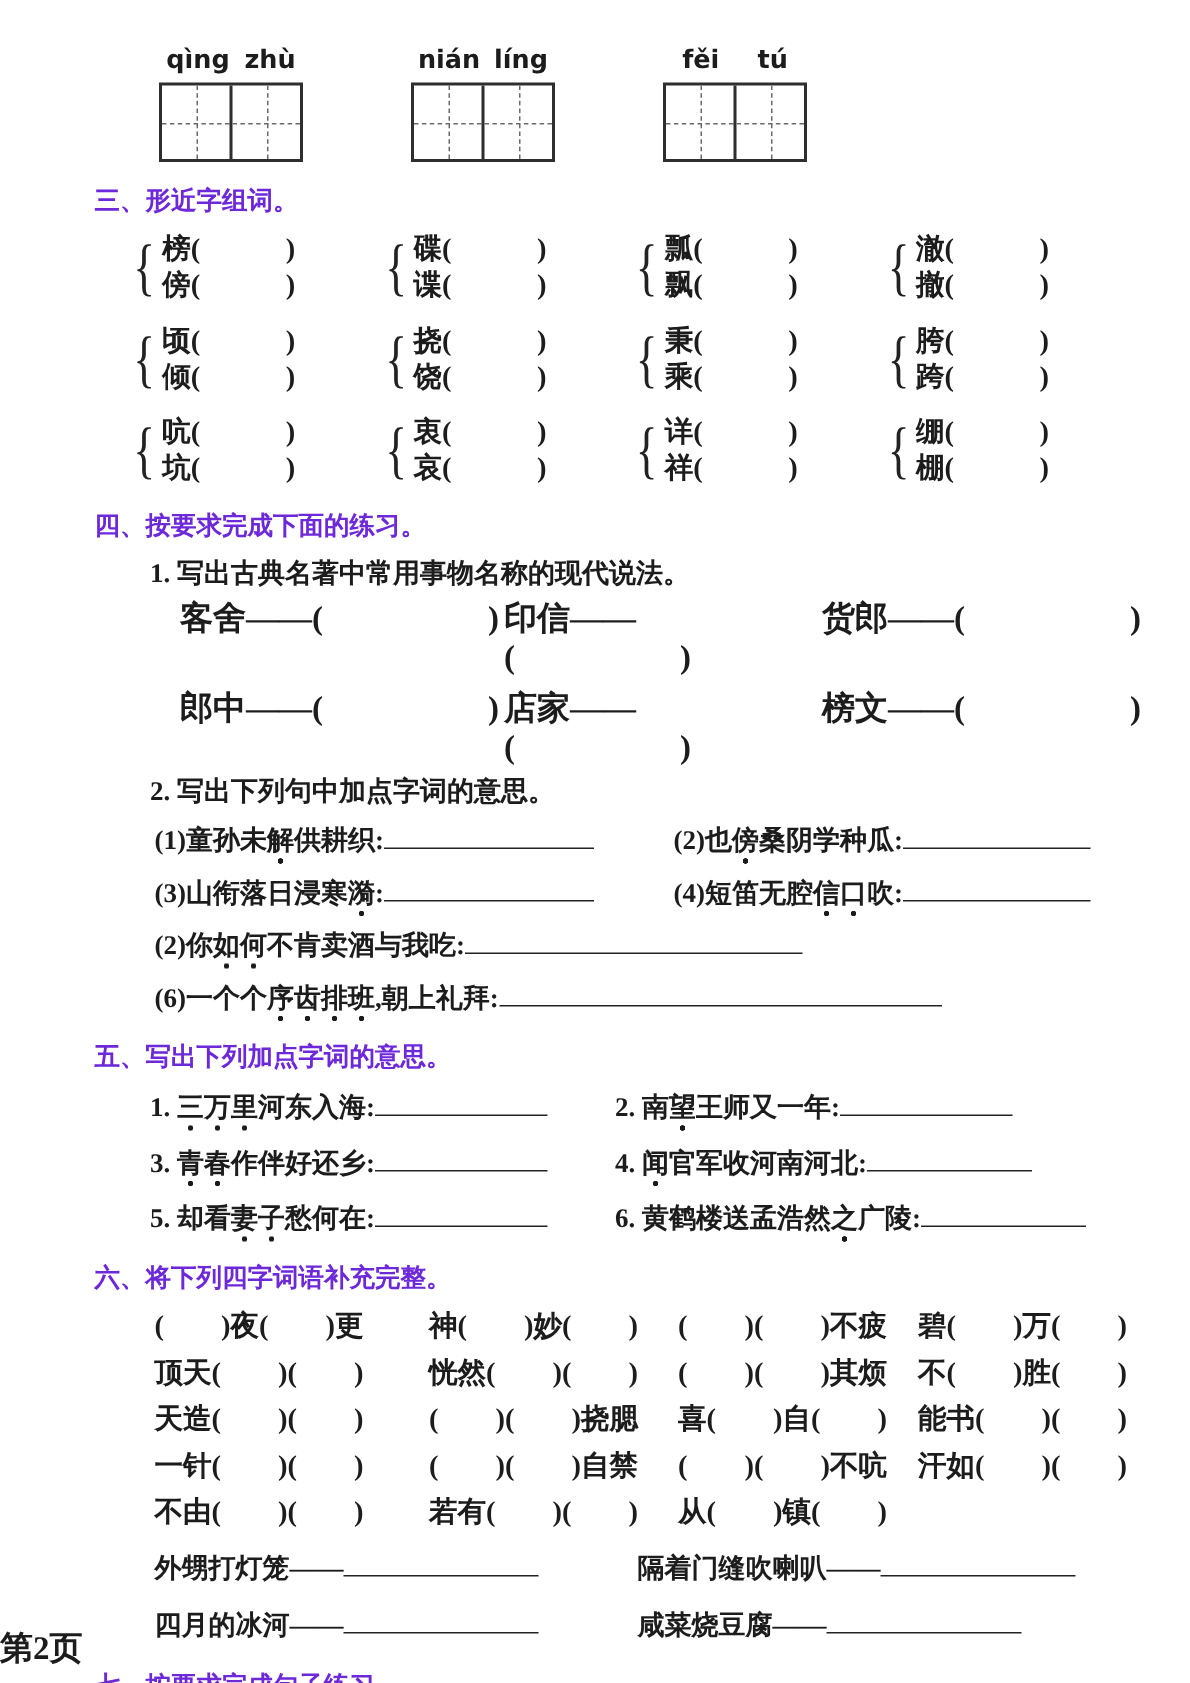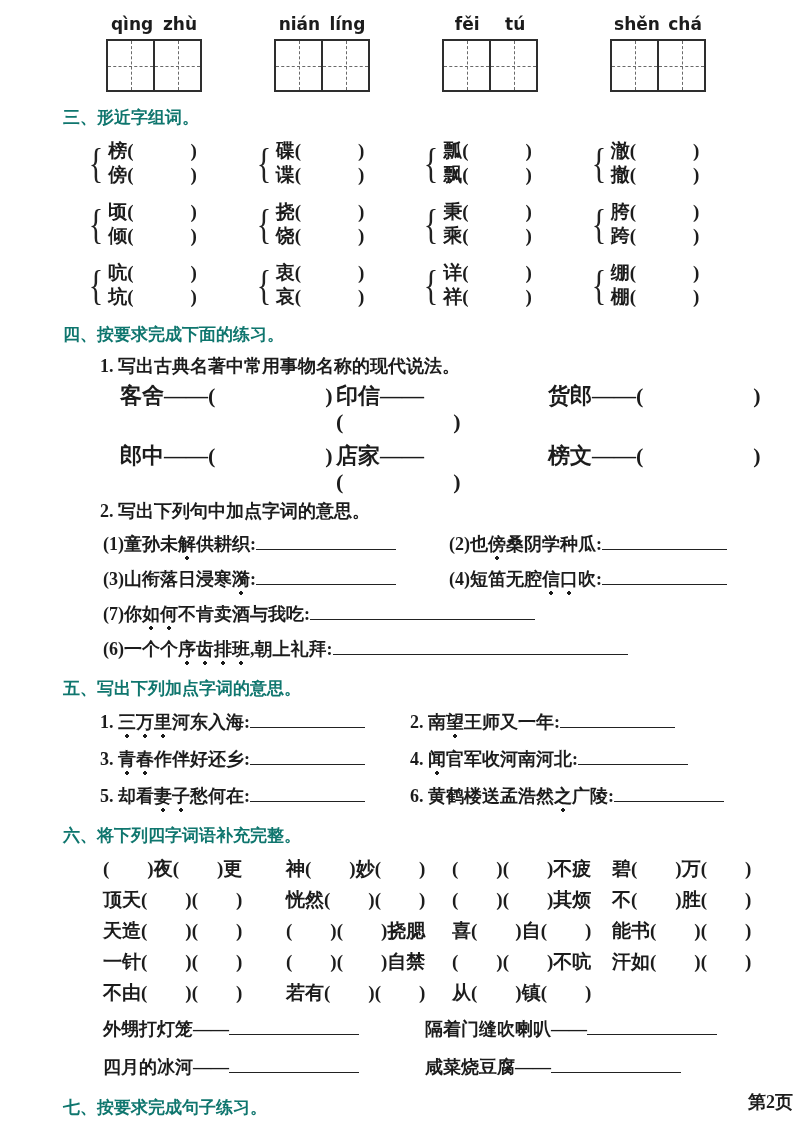--- a/index.html
+++ b/index.html
@@ -2,33 +2,33 @@
 <html><head>
 <meta charset="utf-8">
 <style>
   html,body{margin:0;padding:0;background:#ffffff;}
   body{width:793px;height:1122px;overflow:hidden;
        font-family:"Liberation Serif","DejaVu Serif",serif;
        color:#1c1c1c;}
   .page{position:relative;width:793px;height:1122px;}
 
   
-  .pinyin-row{padding-top:14px;margin-left:106px;display:flex;gap:72px;}
+  .pinyin-row{padding-top:30px;margin-left:106px;display:flex;gap:72px;}
   .pgroup{width:96px;}
   .plabels{display:flex;justify-content:space-around;
            font-family:"DejaVu Sans","Liberation Sans",sans-serif;
            font-weight:600;font-size:17px;margin-bottom:5px;}
   .wgrid{display:flex;border:2px solid #2e2e2e;height:49px;box-sizing:content-box;width:92px;}
   .cell{width:46px;position:relative;}
   .cell + .cell{border-left:2px solid #2e2e2e;}
   .cell::before{content:'';position:absolute;left:50%;top:0;bottom:0;border-left:1px dashed #6a6a6a;}
   .cell::after{content:'';position:absolute;top:50%;left:0;right:0;border-top:1px dashed #6a6a6a;}
 
   
-  .sec-h{color:#0f766e;font-weight:700;font-size:17px;margin:14px 0 8px 63px;}
+  .sec-h{color:#6d28d9;font-weight:700;font-size:17px;margin:14px 0 8px 63px;}
 
   
   .s3-grid{margin-left:86px;width:670px;display:grid;
            grid-template-columns:repeat(4,1fr);row-gap:13px;margin-top:10px;}
   .pair{display:flex;align-items:center;}
   .brace{font-size:42px;font-weight:400;line-height:1;margin-right:2px;color:#222;
          transform:scaleX(.72);transform-origin:center;}
   .plines{display:flex;flex-direction:column;}
   .plines span{font-size:19px;font-weight:700;line-height:24px;}
 
@@ -48,22 +48,22 @@
 
   
   .s5-grid{margin-left:100px;display:grid;grid-template-columns:310px auto;
            row-gap:9px;font-size:18px;font-weight:700;line-height:28px;margin-top:6px;}
 
   
   .s6-grid{margin-left:103px;display:grid;grid-template-columns:183px 166px 160px auto;
            row-gap:4px;font-size:19px;font-weight:700;line-height:27px;margin-top:6px;}
   .xh-grid{margin-left:103px;display:grid;grid-template-columns:322px auto;
            row-gap:8px;font-size:18px;font-weight:700;line-height:30px;margin-top:8px;}
-  .footer{position:absolute;bottom:8px;left:0;right:0;text-align:right;
-          font-size:18px;font-weight:700;}
+  .footer{position:absolute;bottom:8px;left:0;right:0;text-align:left;
+          font-size:22px;font-weight:700;}
 </style>
 </head>
 <body>
 
 <div class="page">
 
   <div class="pinyin-row">
     <div class="pgroup">
       <div class="plabels">
         <span>qìng</span>
@@ -81,30 +81,20 @@
       </div>
       <div class="wgrid">
         <div class="cell"></div>
         <div class="cell"></div>
       </div>
     </div>
     <div class="pgroup">
       <div class="plabels">
         <span>fěi</span>
         <span>tú</span>
-      </div>
-      <div class="wgrid">
-        <div class="cell"></div>
-        <div class="cell"></div>
-      </div>
-    </div>
-    <div class="pgroup">
-      <div class="plabels">
-        <span>shěn</span>
-        <span>chá</span>
       </div>
       <div class="wgrid">
         <div class="cell"></div>
         <div class="cell"></div>
       </div>
     </div>
   </div>
 
   <div class="sec-h">三、形近字组词。</div>
   <div class="s3-grid">
@@ -204,21 +194,21 @@
     <span>店家——(　　　　　)</span>
     <span>榜文——(　　　　　)</span>
   </div>
   <div class="qlabel">2. 写出下列句中加点字词的意思。</div>
   <div class="s4q2-grid2">
     <span><span>(1)童孙未</span><span class="em">解</span><span>供耕织:</span><span class="blank" style="width:140px"></span></span>
     <span><span>(2)也</span><span class="em">傍</span><span>桑阴学种瓜:</span><span class="blank" style="width:125px"></span></span>
     <span><span>(3)山衔落日浸寒</span><span class="em">漪</span><span>:</span><span class="blank" style="width:140px"></span></span>
     <span><span>(4)短笛无腔</span><span class="em">信口</span><span>吹:</span><span class="blank" style="width:125px"></span></span>
   </div>
-  <div class="s4q2-wide"><span>(7)你</span><span class="em">如何</span><span>不肯卖酒与我吃:</span><span class="blank" style="width:225px"></span></div>
+  <div class="s4q2-wide"><span>(2)你</span><span class="em">如何</span><span>不肯卖酒与我吃:</span><span class="blank" style="width:225px"></span></div>
   <div class="s4q2-wide"><span>(6)一个个</span><span class="em">序齿排班</span><span>,朝上礼拜:</span><span class="blank" style="width:295px"></span></div>
 
   <div class="sec-h">五、写出下列加点字词的意思。</div>
   <div class="s5-grid">
     <span><span>1. </span><span class="em">三万里</span><span>河东入海:</span><span class="blank" style="width:115px"></span></span>
     <span><span>2. 南</span><span class="em">望</span><span>王师又一年:</span><span class="blank" style="width:115px"></span></span>
     <span><span>3. </span><span class="em">青春</span><span>作伴好还乡:</span><span class="blank" style="width:115px"></span></span>
     <span><span>4. </span><span class="em">闻</span><span>官军收河南河北:</span><span class="blank" style="width:110px"></span></span>
     <span><span>5. 却看</span><span class="em">妻子</span><span>愁何在:</span><span class="blank" style="width:115px"></span></span>
     <span><span>6. 黄鹤楼送孟浩然</span><span class="em">之</span><span>广陵:</span><span class="blank" style="width:110px"></span></span>

